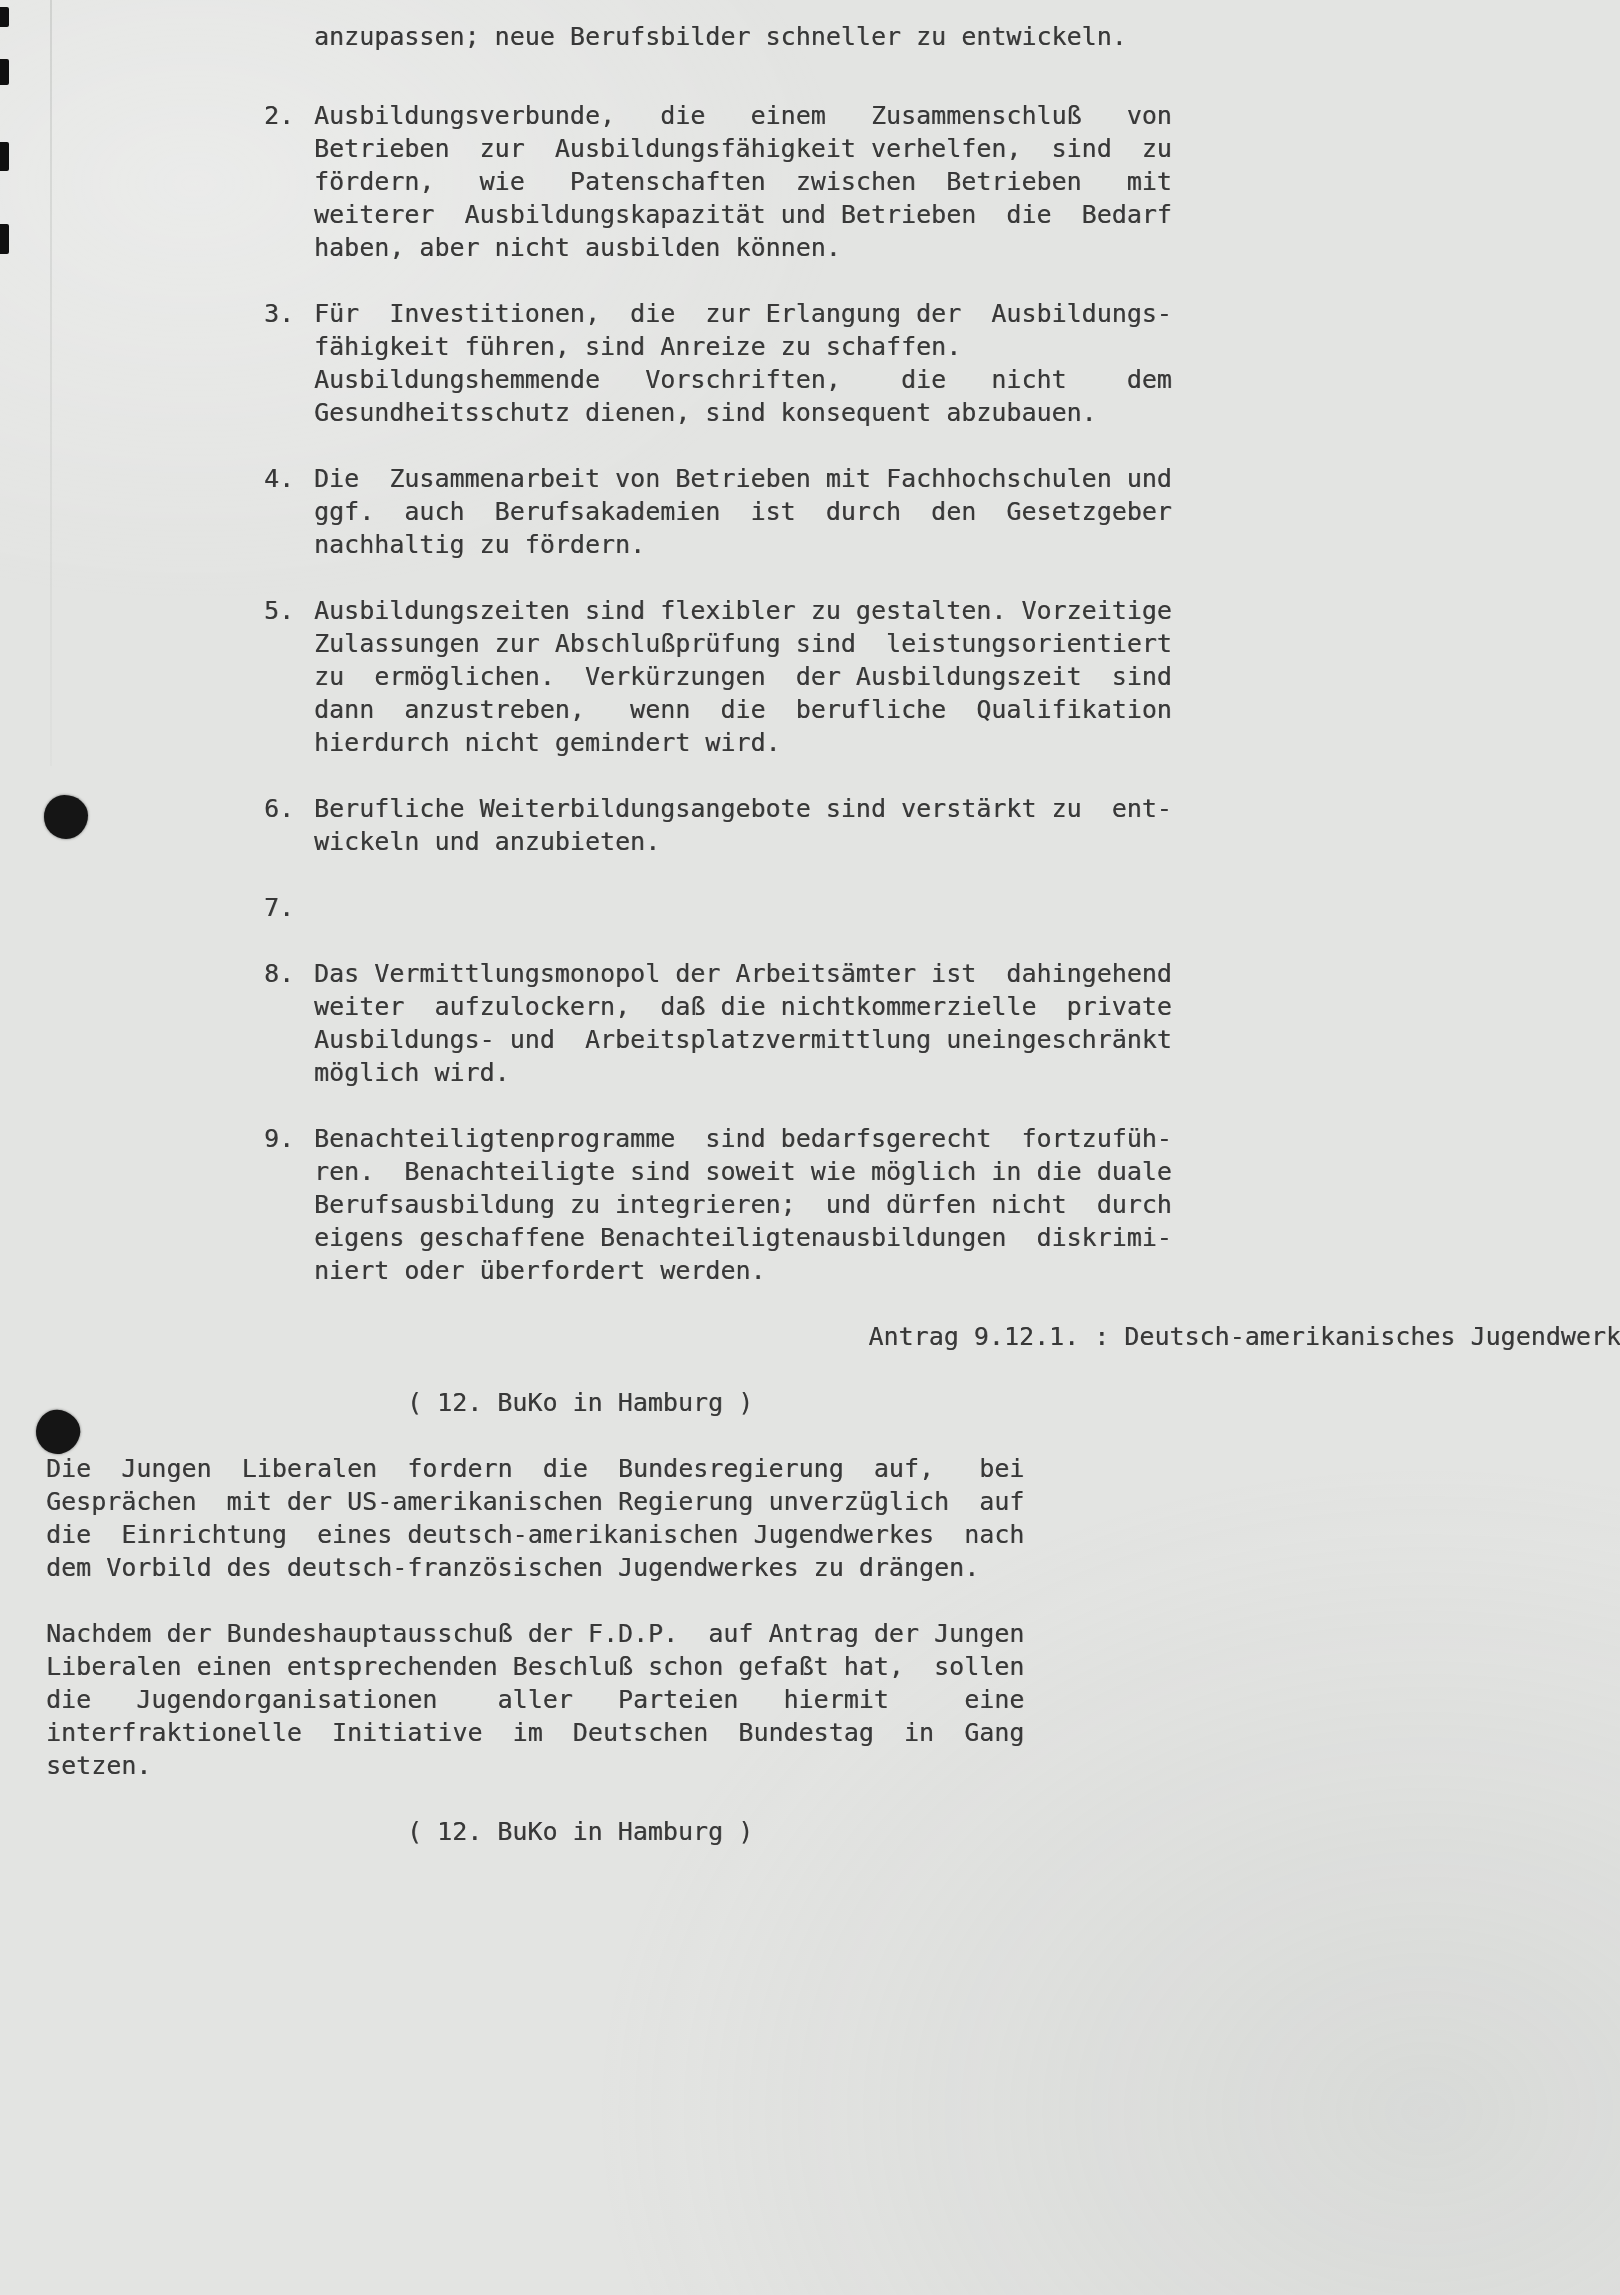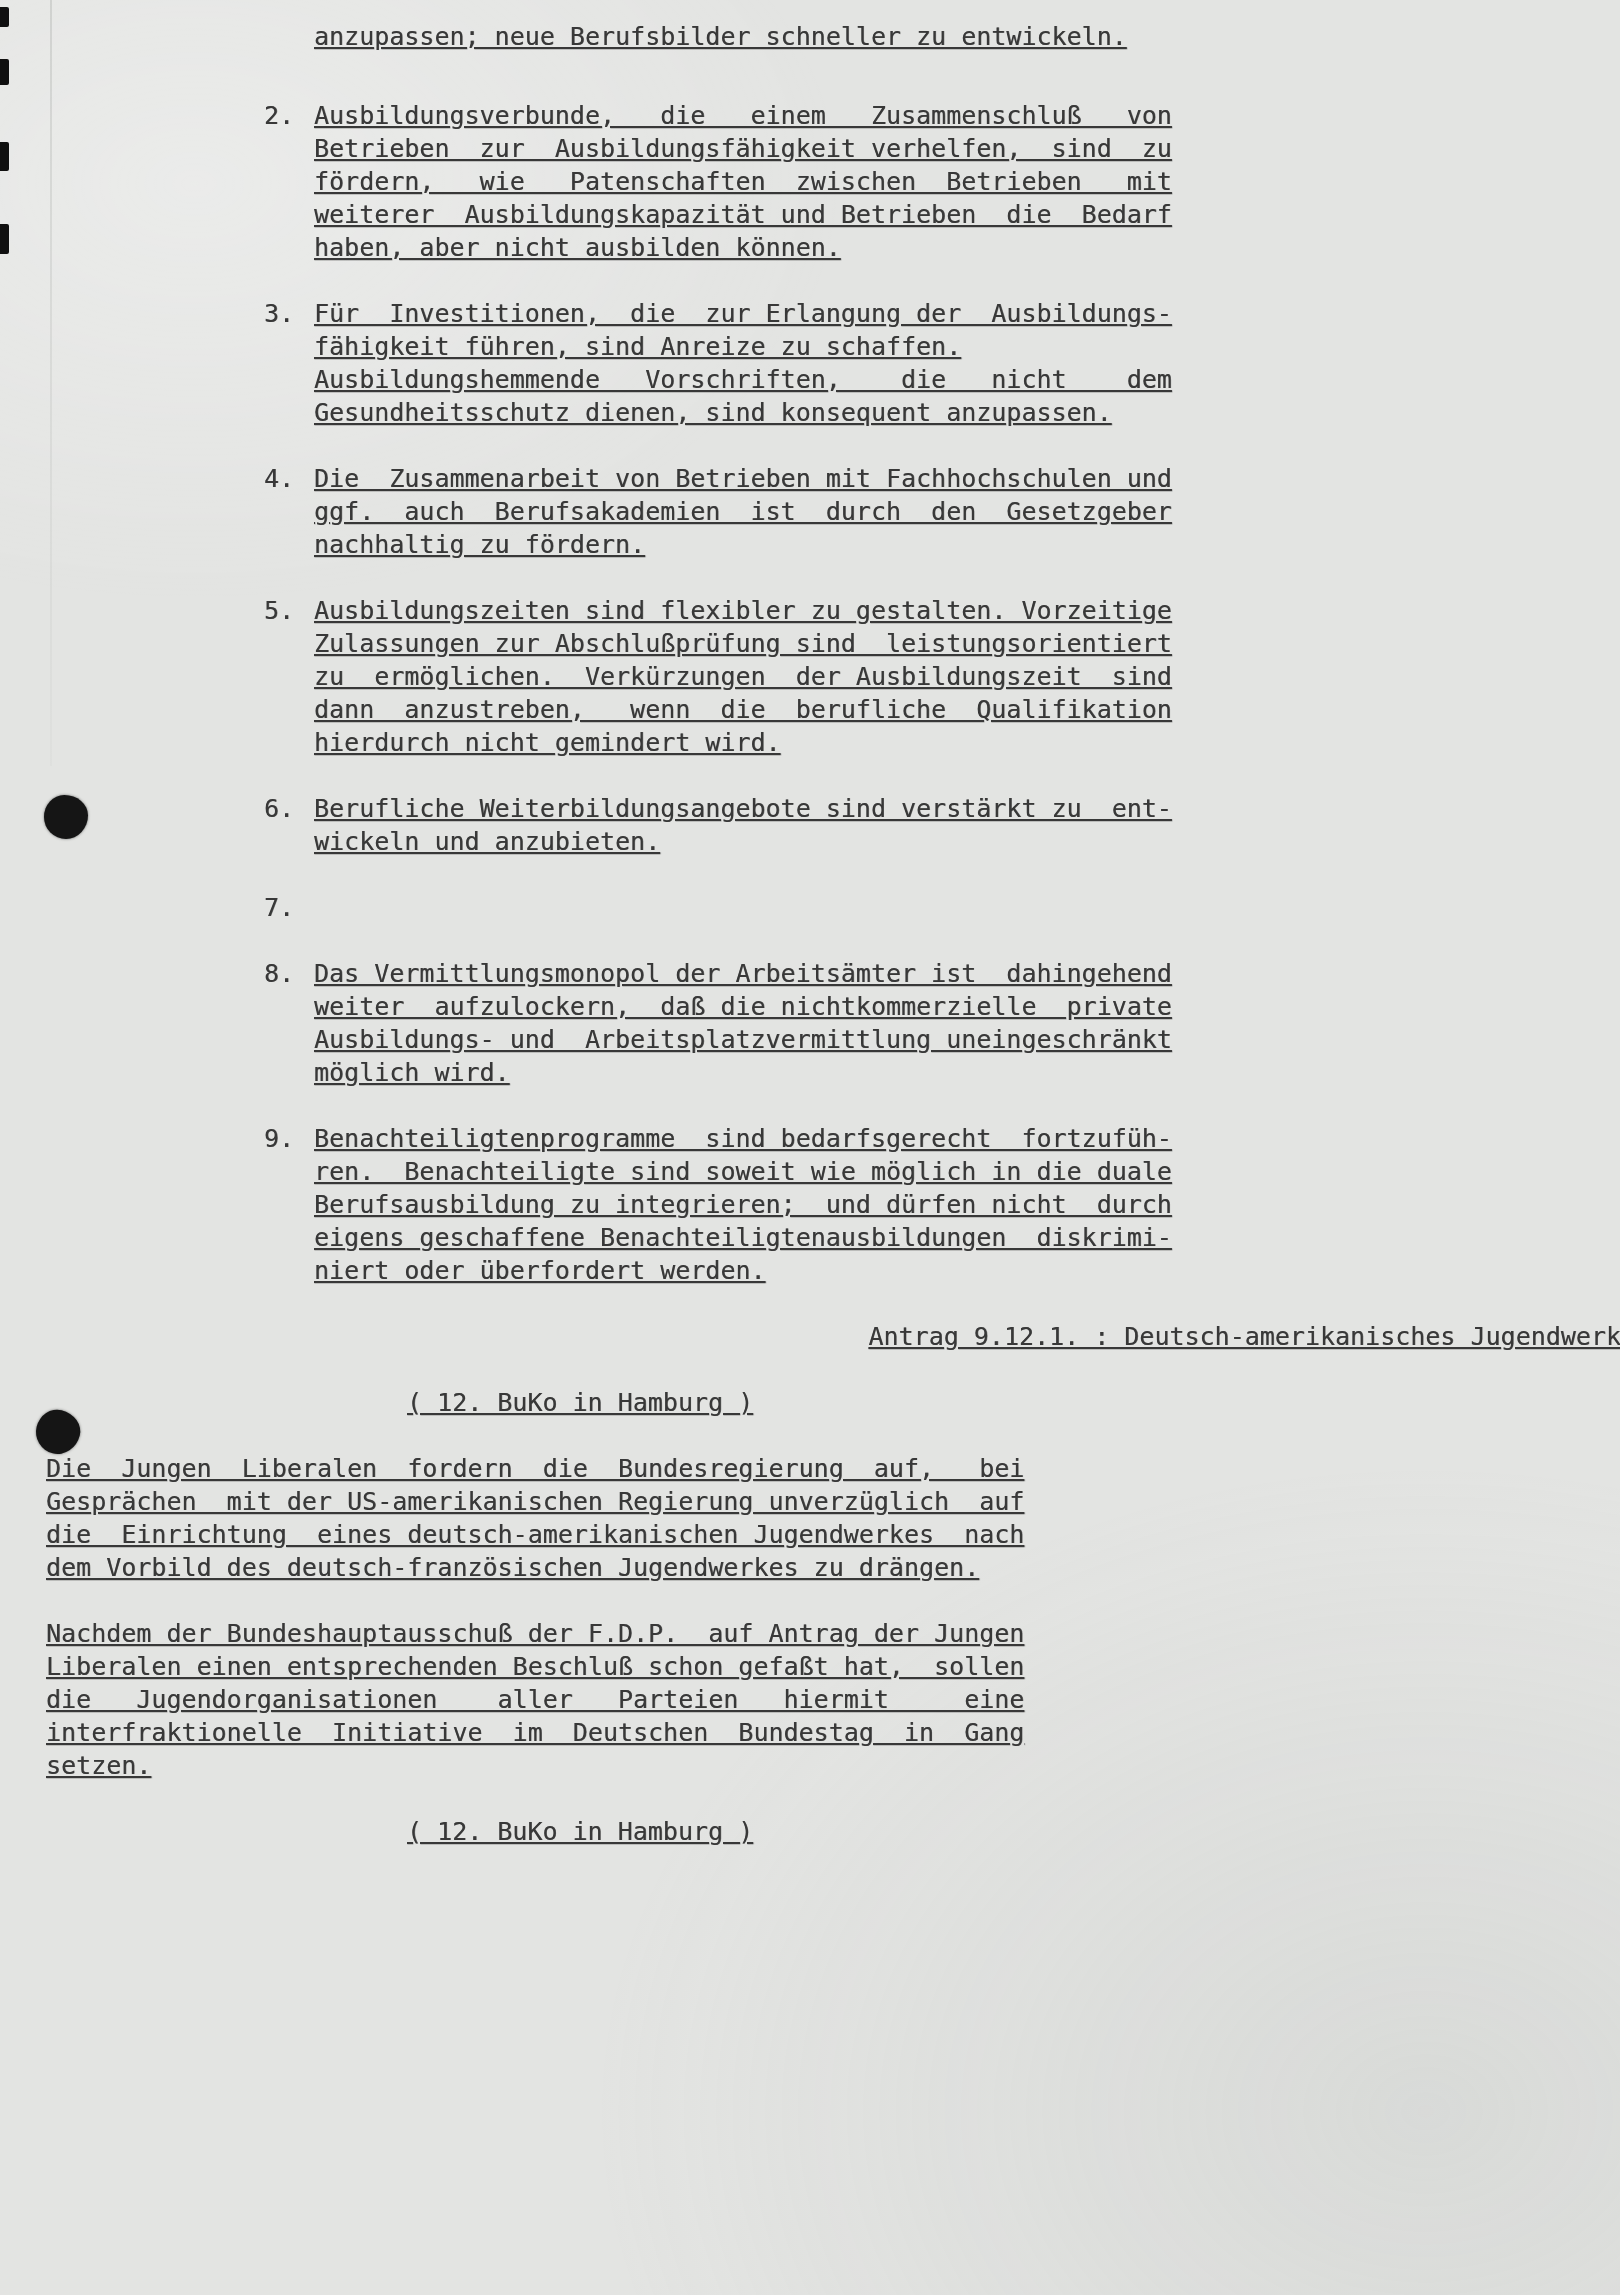--- a/index.html
+++ b/index.html
@@ -24,21 +24,20 @@
     position: relative;
     padding-top: 20px;
     text-shadow: 0.4px 0.4px 0.6px rgba(45,45,45,0.55);
   }
   pre {
     margin: 0;
     font-family: inherit;
     font-size: inherit;
     line-height: inherit;
     white-space: pre;
-    text-decoration: underline;
   }
   .intro-line {
     margin: 0 0 46px 314px;
   }
   .numbered-list {
     list-style: none;
     margin: 0;
     padding: 0;
   }
   .list-item {
@@ -111,21 +110,21 @@
 Betrieben  zur  Ausbildungsfähigkeit verhelfen,  sind  zu
 fördern,   wie   Patenschaften  zwischen  Betrieben   mit
 weiterer  Ausbildungskapazität und Betrieben  die  Bedarf
 haben, aber nicht ausbilden können.</pre>
     </li>
     <li class="list-item">
       <span class="list-num">3.</span>
       <pre class="list-text">Für  Investitionen,  die  zur Erlangung der  Ausbildungs-
 fähigkeit führen, sind Anreize zu schaffen.
 Ausbildungshemmende   Vorschriften,    die   nicht    dem
-Gesundheitsschutz dienen, sind konsequent anzupassen.</pre>
+Gesundheitsschutz dienen, sind konsequent abzubauen.</pre>
     </li>
     <li class="list-item">
       <span class="list-num">4.</span>
       <pre class="list-text">Die  Zusammenarbeit von Betrieben mit Fachhochschulen und
 ggf.  auch  Berufsakademien  ist  durch  den  Gesetzgeber
 nachhaltig zu fördern.</pre>
     </li>
     <li class="list-item">
       <span class="list-num">5.</span>
       <pre class="list-text">Ausbildungszeiten sind flexibler zu gestalten. Vorzeitige

